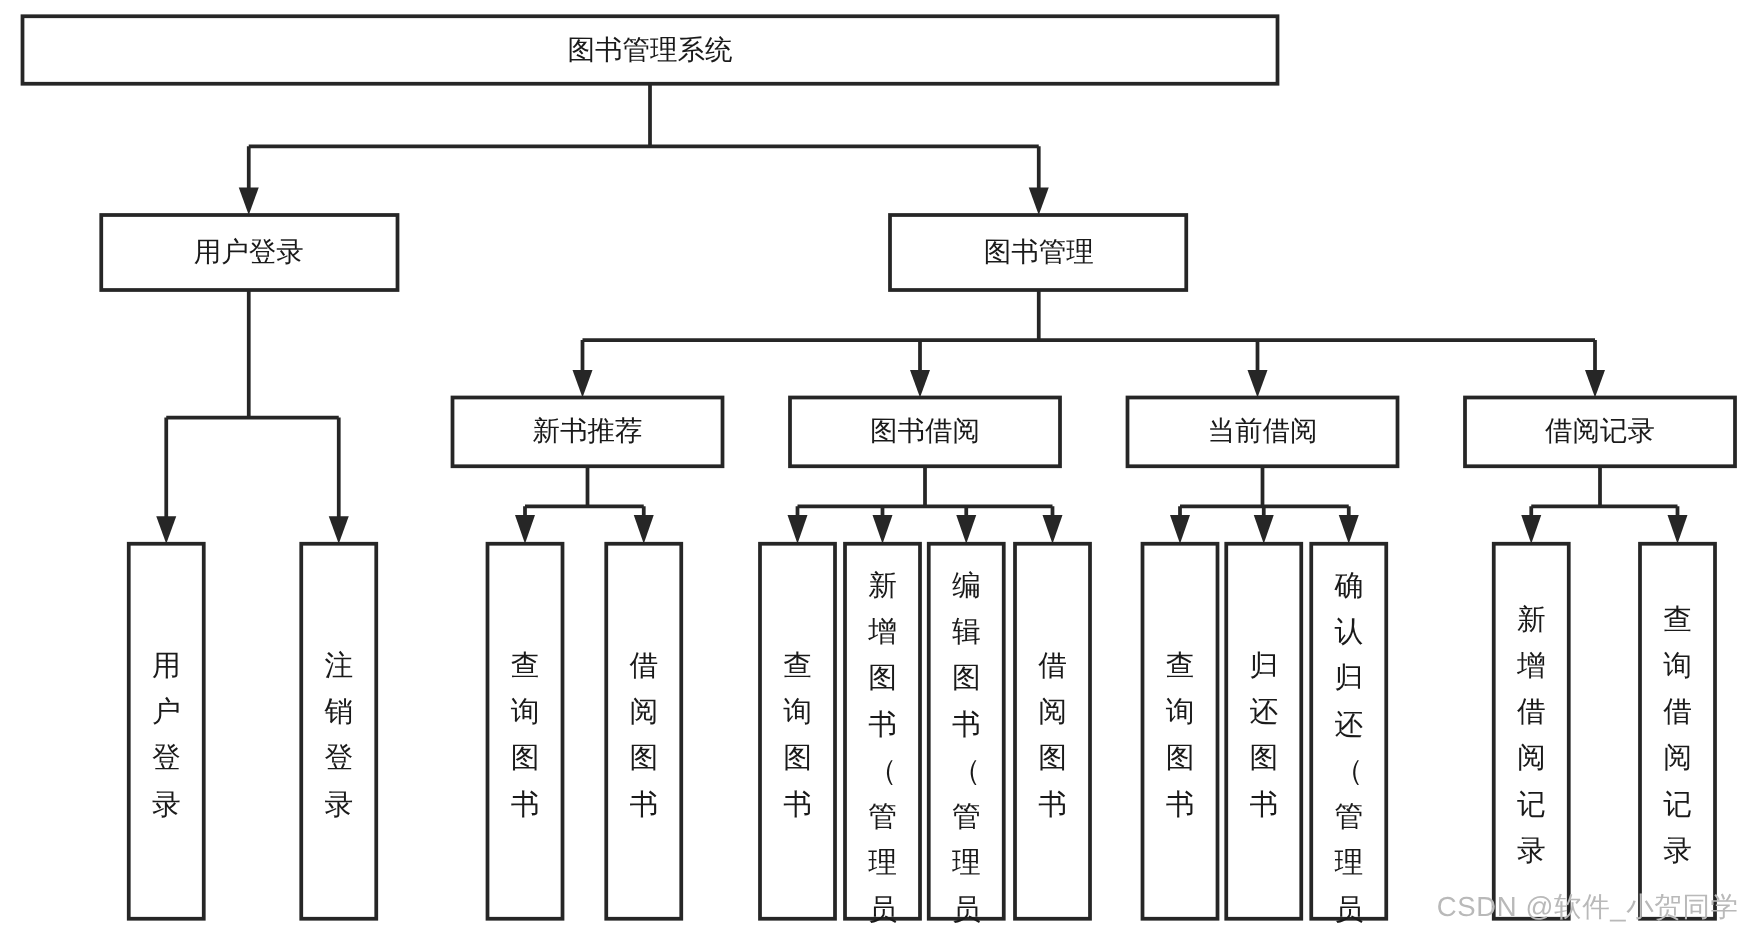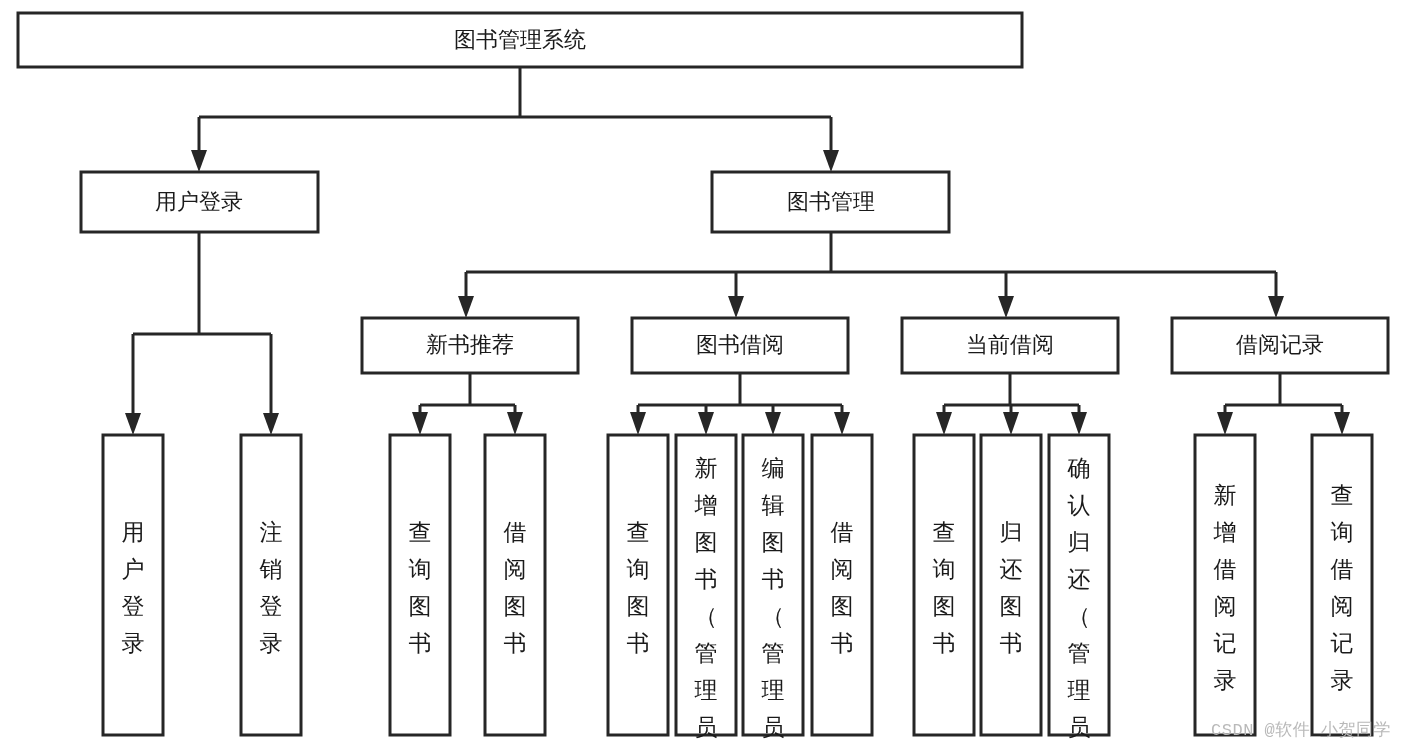--- a/index.html
+++ b/index.html
@@ -53,22 +53,22 @@
   .node-label-v {
     font-family: "DejaVu Sans", "Liberation Sans", sans-serif;
     font-size: 23px;
     fill: #1a1a1a;
     text-anchor: middle;
   }
   .watermark {
     position: absolute;
     right: 14px;
     bottom: 6px;
-    font-family: Liberation Mono, monospace;
-    font-size: 17px;
+    font-family: Liberation Sans, sans-serif;
+    font-size: 22px;
     color: #b9b9b9;
     letter-spacing: 0.5px;
     white-space: nowrap;
     pointer-events: none;
   }
 </style>
 </head>
 <body>
 
 <div id="diagram-root">

